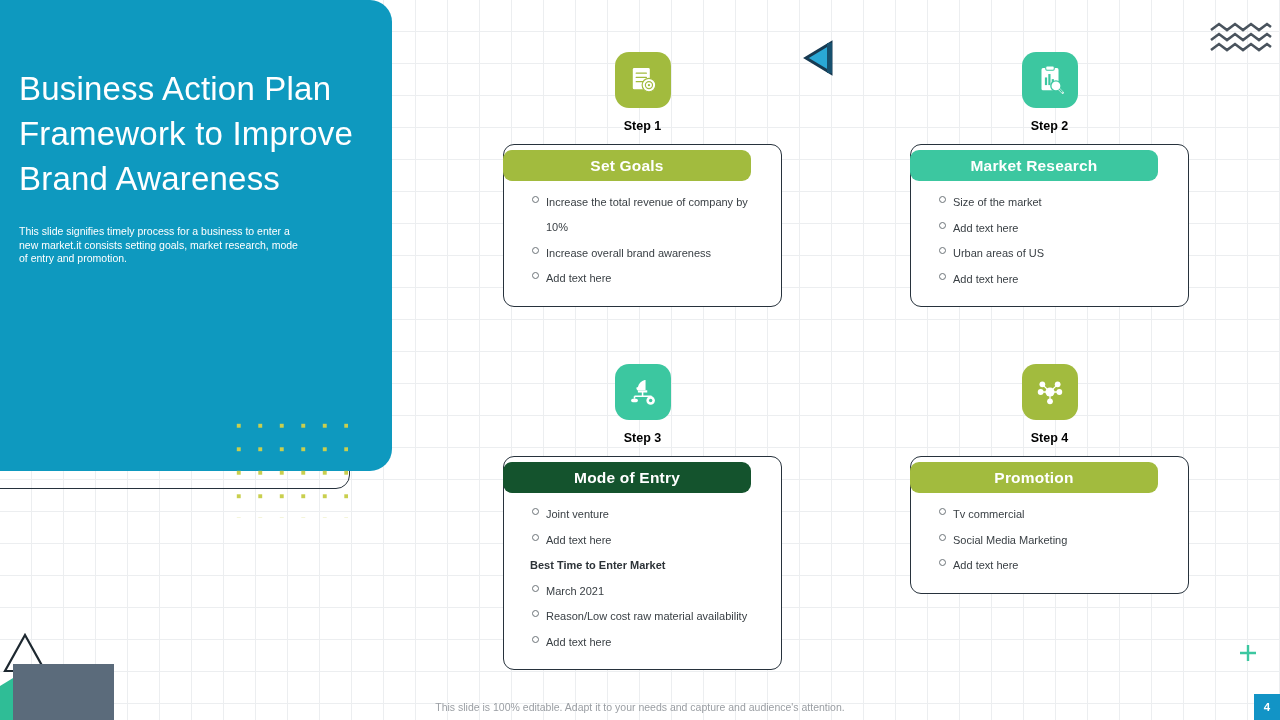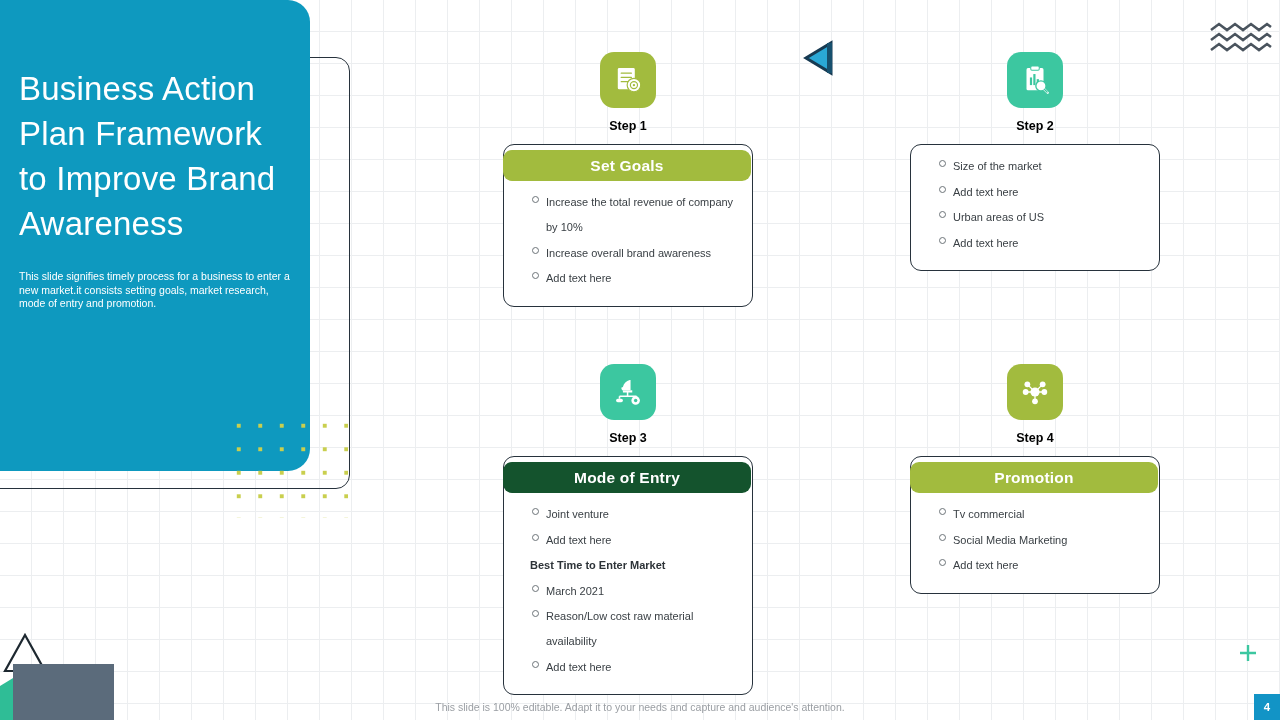--- a/index.html
+++ b/index.html
@@ -25,21 +25,21 @@
   
   #hero-outline{
     position:absolute; left:-20px; top:57px;
     width:370px; height:432px;
     border:1.4px solid #27323c;
     border-radius:0 14px 14px 0;
     z-index:1;
   }
   #hero-panel{
     position:absolute; left:0; top:0;
-    width:310px; height:471px;
+    width:392px; height:471px;
     background:#0e99bf;
     border-radius:0 22px 22px 0;
     z-index:2;
     padding:66px 20px 0 19px;
   }
   #hero-title{
     color:#ffffff;
     font-size:33px;
     font-weight:400;
     line-height:45px;
@@ -137,21 +137,21 @@
     text-align:center;
     font-size:12.5px;
     font-weight:700;
     color:#000000;
     margin-top:11px;
   }
 
   .card-outline{
     position:relative;
     margin-top:11px;
-    width:250px;
+    width:279px;
     border:1.3px solid #27323c;
     border-radius:11px;
     background:#ffffff;
   }
   .card-header{
     position:relative;
     left:-1px;
     width:248px;
     height:31px;
     border-radius:9px;
@@ -261,20 +261,21 @@
         <rect x="18" y="13" width="2.6" height="13"></rect>
         <rect x="22" y="19" width="2.6" height="7"></rect>
       </g>
       <circle cx="27" cy="27" r="6" fill="#ffffff" stroke="#3cc7a0" stroke-width="1.6"></circle>
       <path d="M31 31 L35 35" stroke="#ffffff" stroke-width="2.6" stroke-linecap="round"></path>
       <path d="M31 31 L34.2 34.2" stroke="#3cc7a0" stroke-width="1.6" stroke-linecap="round"></path>
     </svg>
   </div>
   <div class="step-label">Step 2</div>
   <div class="card-outline">
+    <div class="card-header" style="background:#3cc7a0;">Market Research</div>
     <div class="card-body">
       <ul class="bullets">
           <li class="bullet">Size of the market</li>
           <li class="bullet">Add text here</li>
           <li class="bullet">Urban areas of US</li>
           <li class="bullet">Add text here</li>
         </ul>
     </div>
   </div>
 </div>

